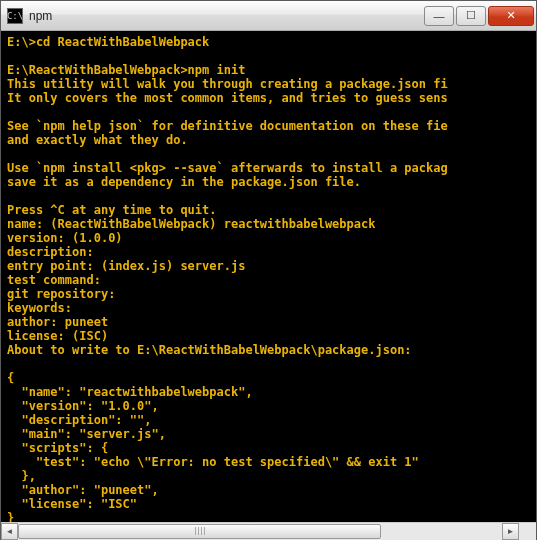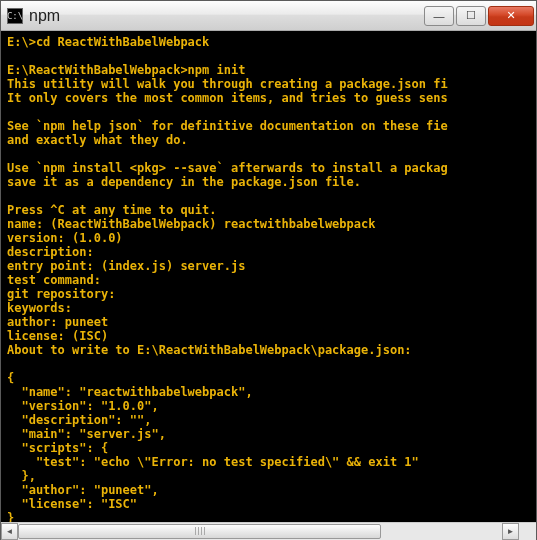--- a/index.html
+++ b/index.html
@@ -35,21 +35,21 @@
       margin-right: 6px;
       display: flex;
       align-items: center;
       justify-content: center;
       font-size: 9px;
       color: #ccc;
       font-family: monospace;
     }
     .titlebar-text {
       flex: 1;
-      font-size: 16px;
+      font-size: 12px;
       color: #222;
     }
     .titlebar-buttons {
       display: flex;
       gap: 2px;
     }
     .tb-btn {
       width: 30px;
       height: 20px;
       border: 1px solid #8a8a8a;

